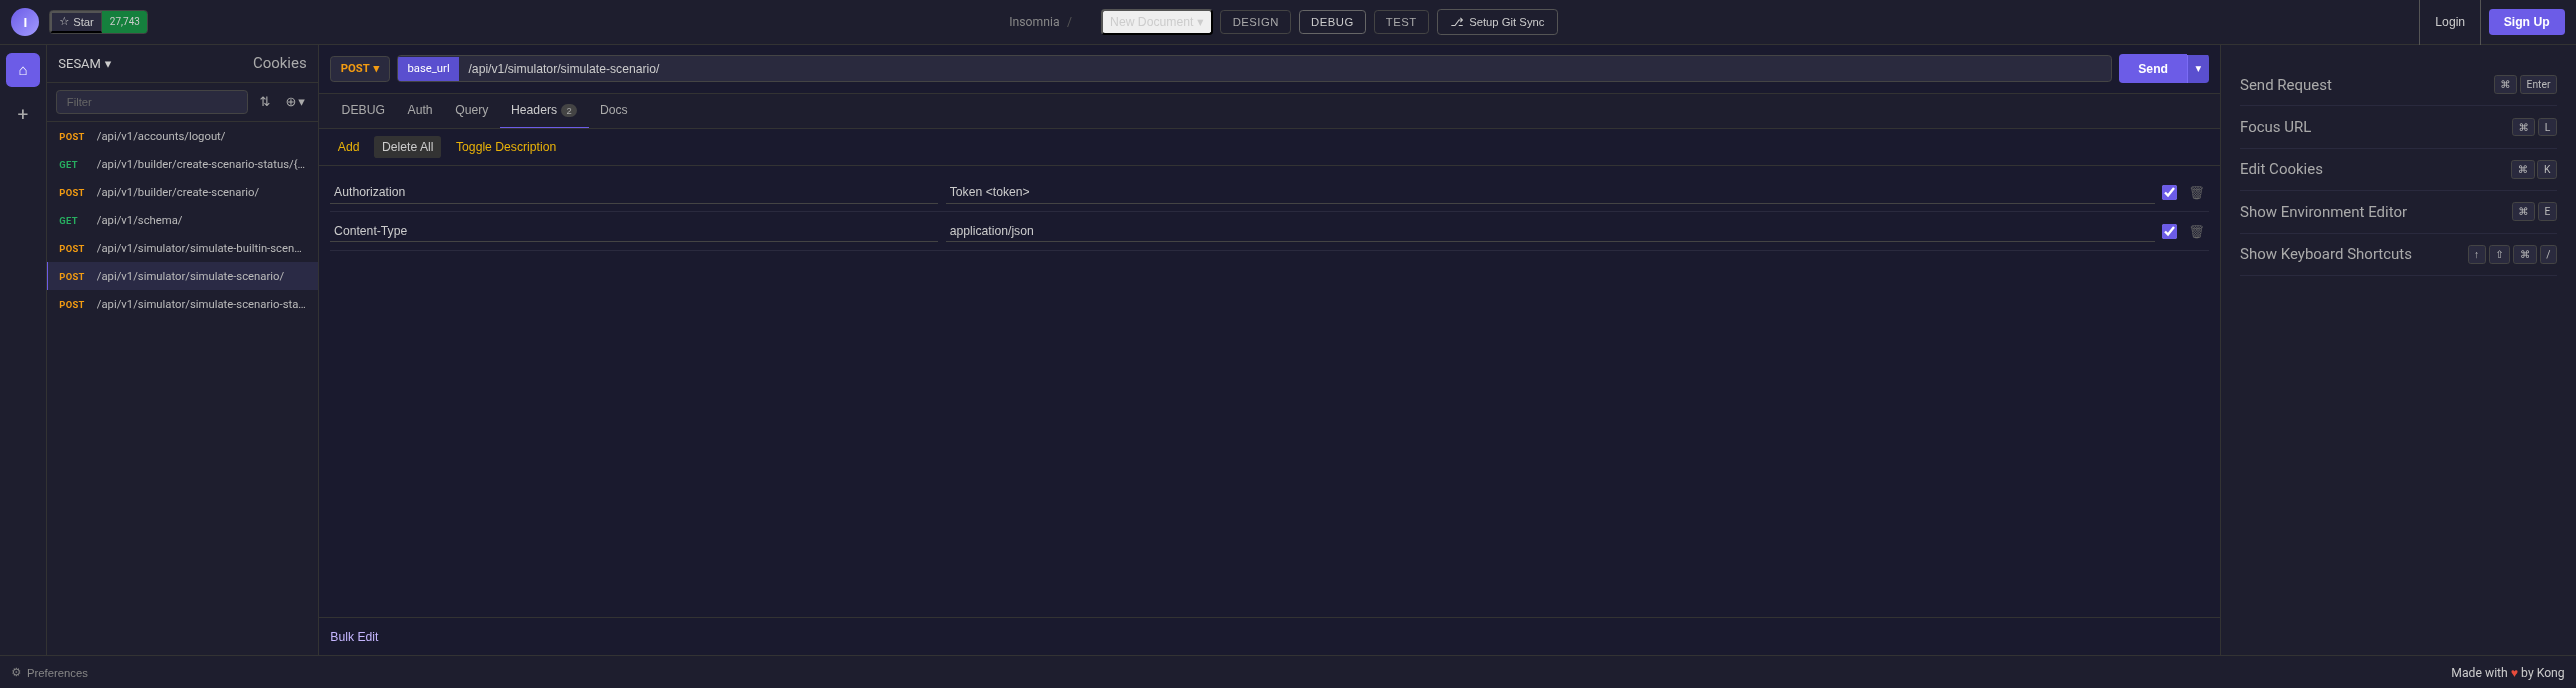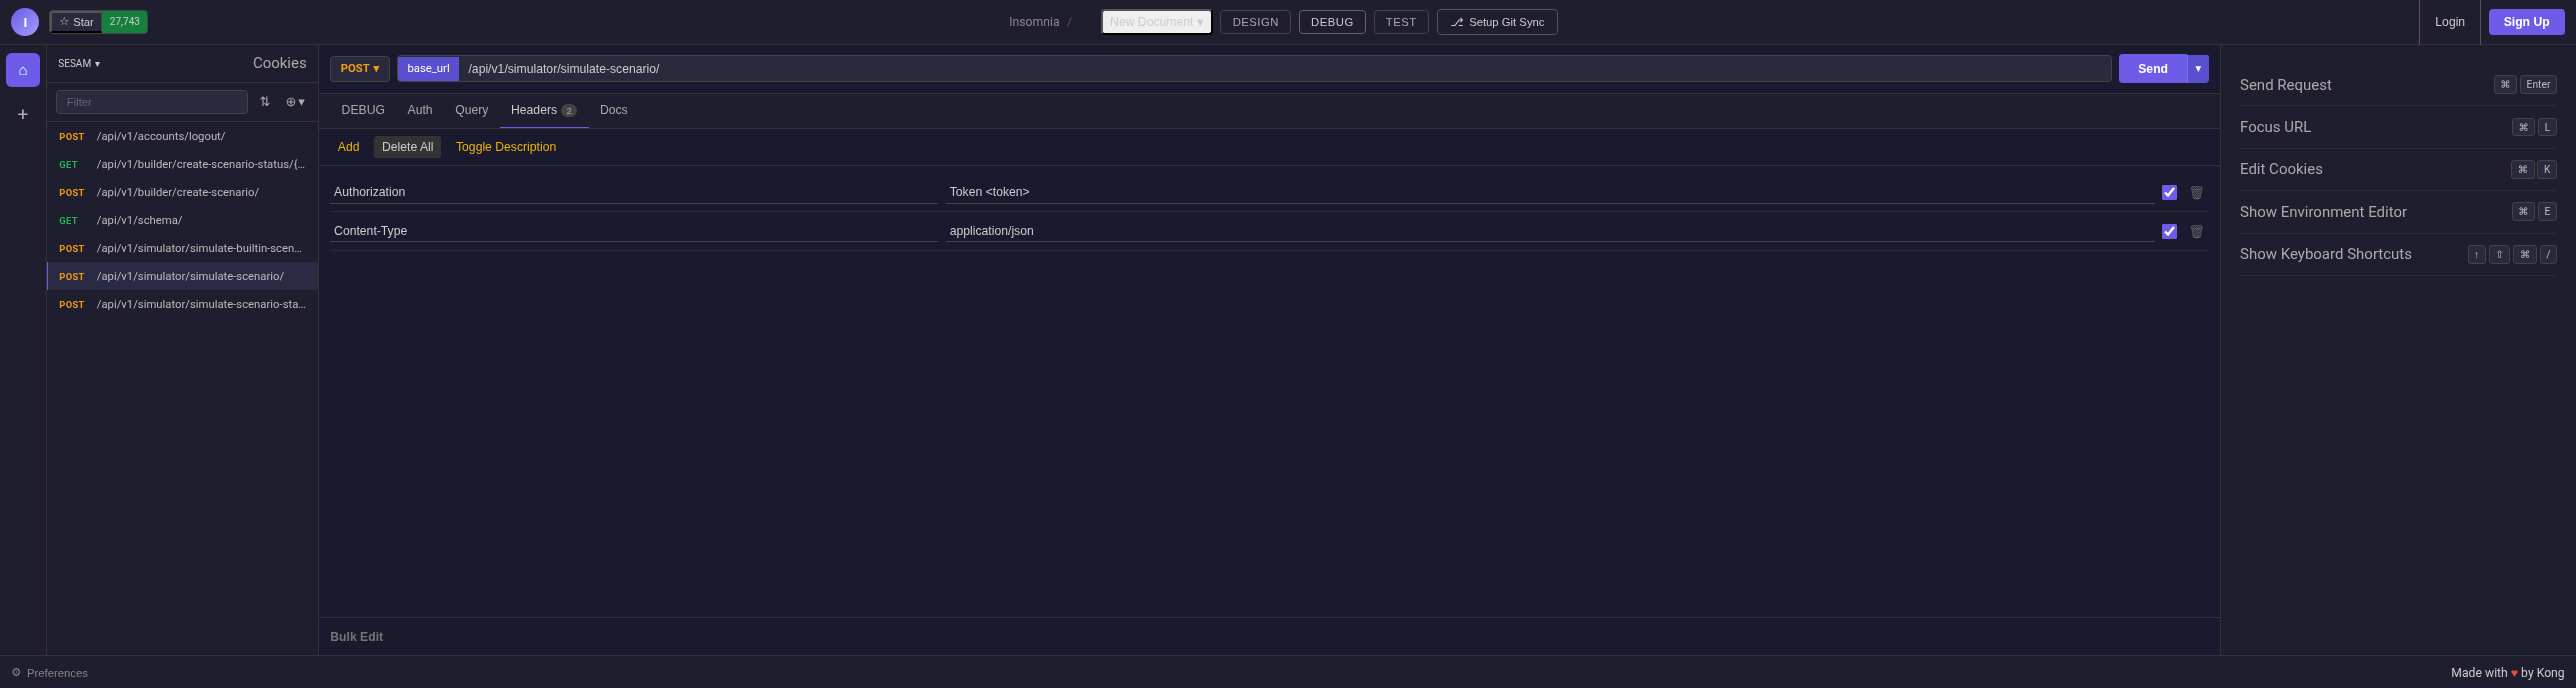--- a/index.html
+++ b/index.html
@@ -204,21 +204,21 @@
       display: flex;
       align-items: center;
       justify-content: space-between;
       padding: 9.4px 11.3px;
       border-bottom: 0.9px solid #333;
     }
     .sidebar-collection {
       display: flex;
       align-items: center;
       gap: 3.8px;
-      font-size: 10px;
+      font-size: 13px;
       color: #ccc;
       cursor: pointer;
     }
     .sidebar-cookies {
       color: #aaa;
       font-size: 15px;
       cursor: pointer;
       text-align: right;
     }
     .sidebar-filter-row {
@@ -469,24 +469,23 @@
       padding: 1.9px 3.8px;
     }
     .bulk-edit-row {
       padding: 11.3px 11.3px;
       border-top: 0.9px solid #333;
       margin-top: auto;
     }
     .bulk-edit-btn {
       background: transparent;
       border: none;
-      color: #737373;
-      cursor: pointer;
-      font-size: 12.2px;
-      font-weight: bold;
+      color: #c4b5fd;
+      cursor: pointer;
+      font-size: 12.2px;
     }
 
     
     .shortcuts-panel {
       width: 356px;
       background: #1e1e2e;
       border-left: 0.9px solid #333;
       padding: 19px 19px;
       flex-shrink: 0;
     }

